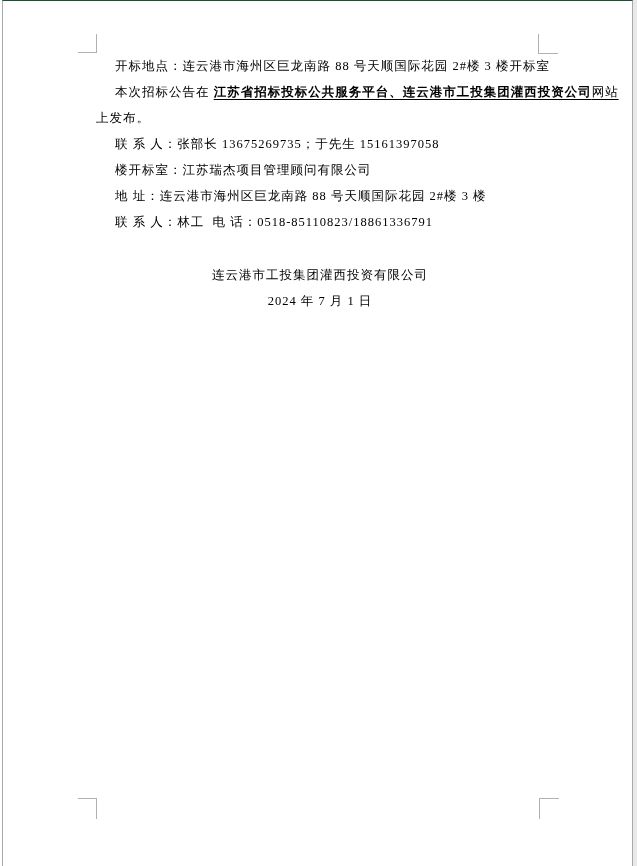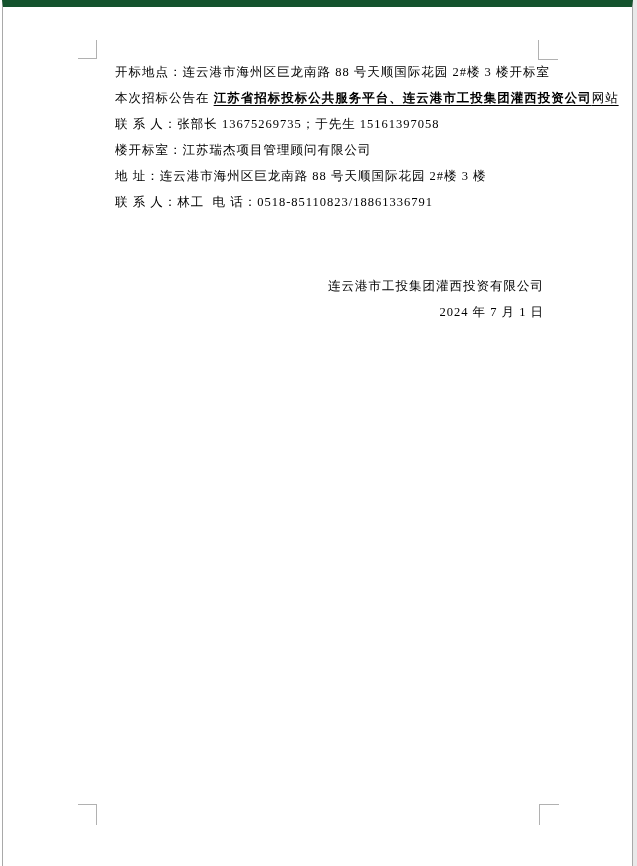--- a/index.html
+++ b/index.html
@@ -19,21 +19,21 @@
   .page {
     position: absolute;
     left: 2px;
     top: 0;
     width: 631px;
     height: 866px;
     box-sizing: border-box;
     background: var(--paper-bg, #ffffff);
     border-left: 1px solid var(--page-edge-color, #a9a9a9);
     border-right: 1px solid var(--page-edge-color, #a9a9a9);
-    border-top: 7px solid #14532d;
+    border-top: 1px solid #14532d;
   }
   .canvas-strip-right {
     position: absolute;
     left: 633px;
     top: 0;
     width: 4px;
     height: 866px;
     background: var(--canvas-bg, #e9e9e9);
   }
   
@@ -79,38 +79,39 @@
   .doc p.indent {
     padding-left: 19px;
   }
   .bold { font-weight: bold; text-align: right; }
   .underline {
     text-decoration: underline;
     text-decoration-thickness: 1px;
     text-underline-offset: 3px;
   }
   .signature {
-    margin-top: 58px;
-    text-align: right;
+    margin-top: 27px;
+    text-align: center;
   }
   .sig-date { padding-right: 6px; }
 </style>
 </head>
 <body>
 
 <div class="page">
 
   <div class="crop-mark tl"></div>
   <div class="crop-mark tr"></div>
   <div class="crop-mark bl"></div>
   <div class="crop-mark br"></div>
 
   <div class="doc">
     <p class="indent">开标地点：连云港市海州区巨龙南路 88 号天顺国际花园 2#楼 3 楼开标室</p>
     <p class="indent"><span>本次招标公告在 </span><span class="bold underline">江苏省招标投标公共服务平台、连云港市工投集团灌西投资公司</span><span class="underline">网站</span></p>
+    <p>上发布。</p>
     <p class="indent">联 系 人：张部长 13675269735；于先生 15161397058</p>
     <p class="indent">楼开标室：江苏瑞杰项目管理顾问有限公司</p>
     <p class="indent">地 址：连云港市海州区巨龙南路 88 号天顺国际花园 2#楼 3 楼</p>
     <p class="indent">联 系 人：林工  电 话：0518-85110823/18861336791</p>
 
     <div class="signature">
       <p class="sig-company">连云港市工投集团灌西投资有限公司</p>
       <p class="sig-date">2024 年 7 月 1 日</p>
     </div>
   </div>

